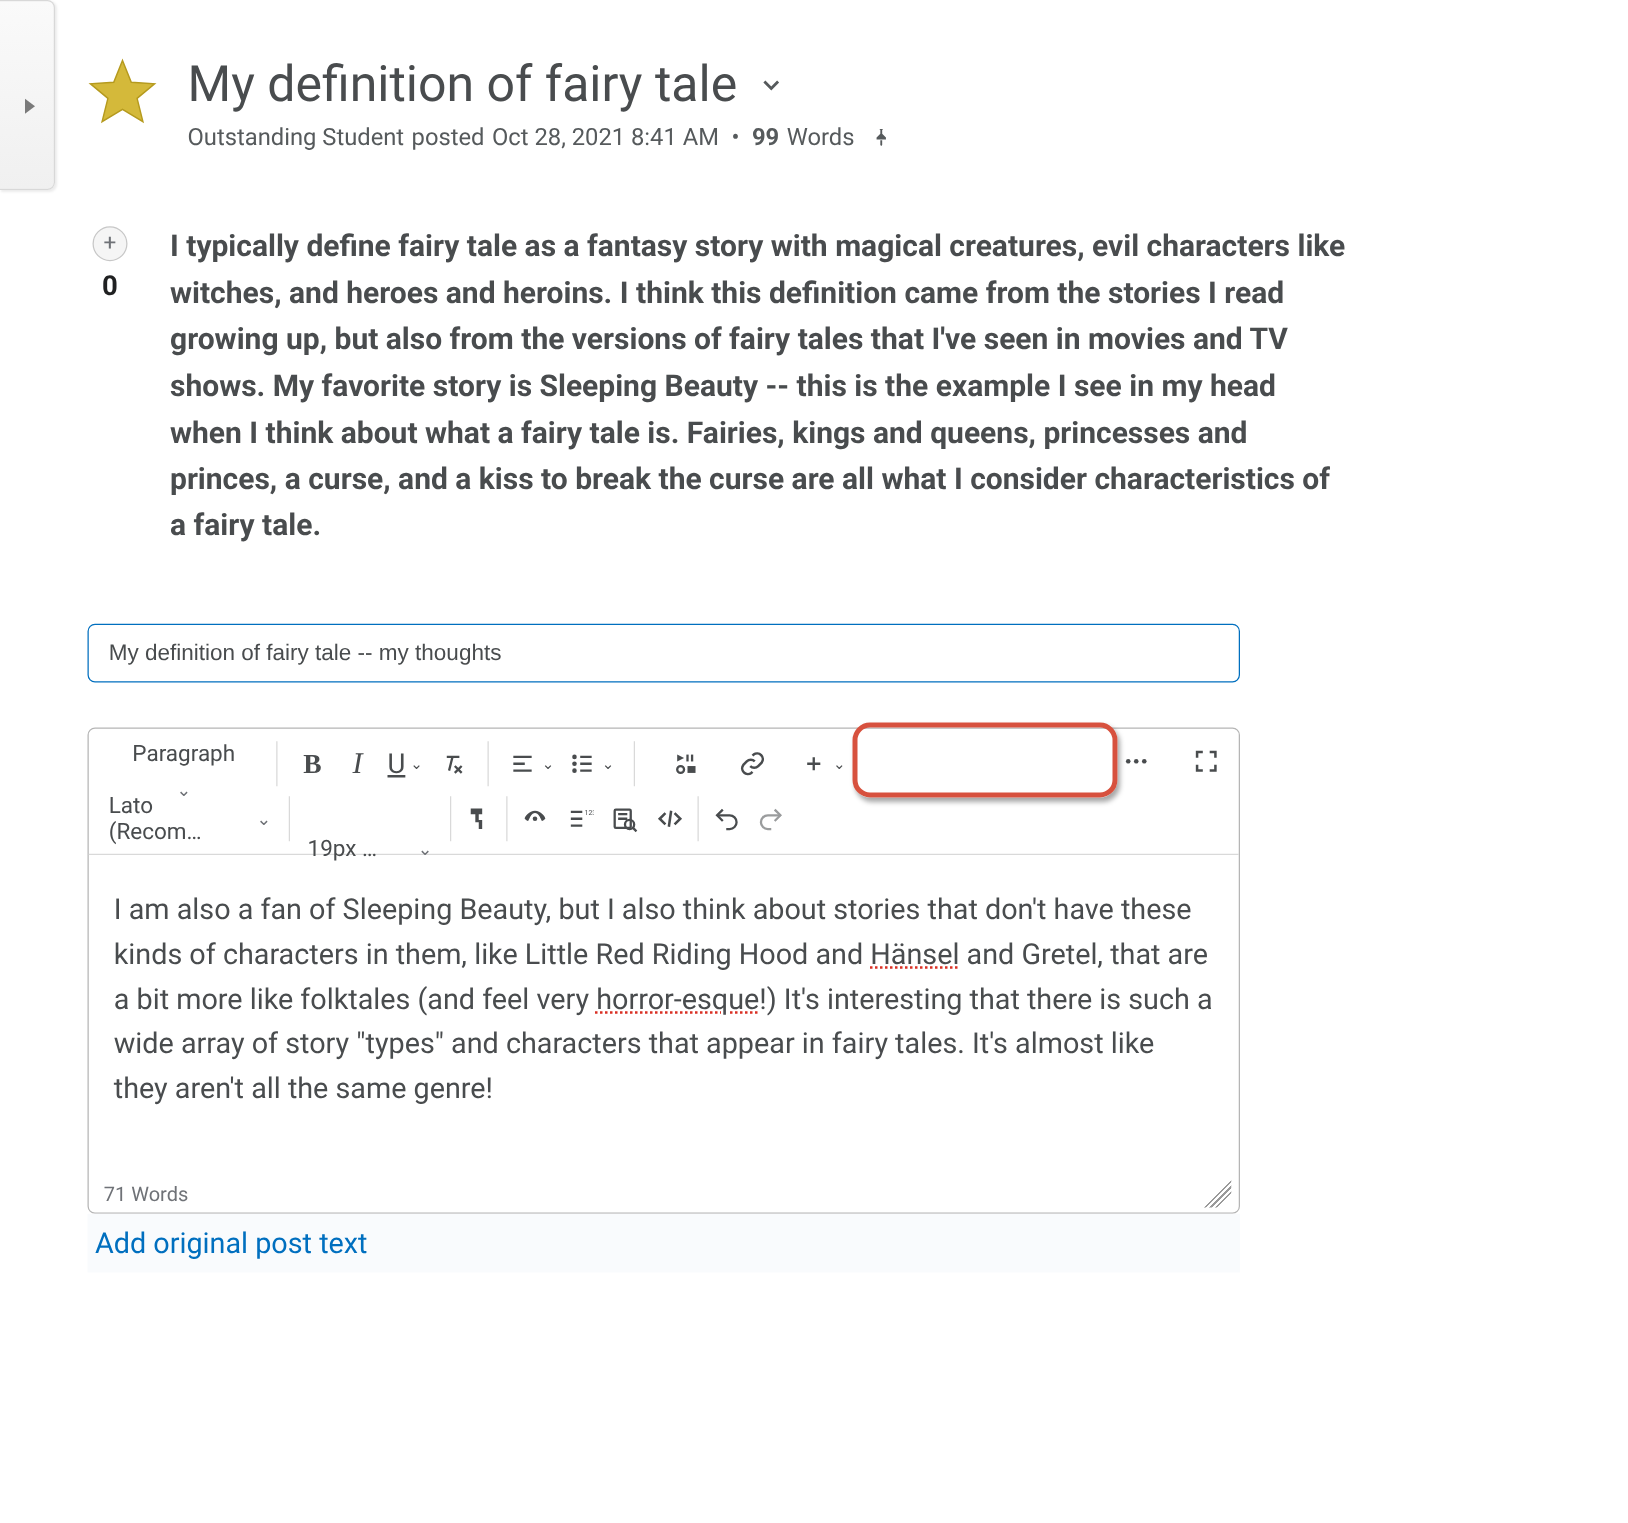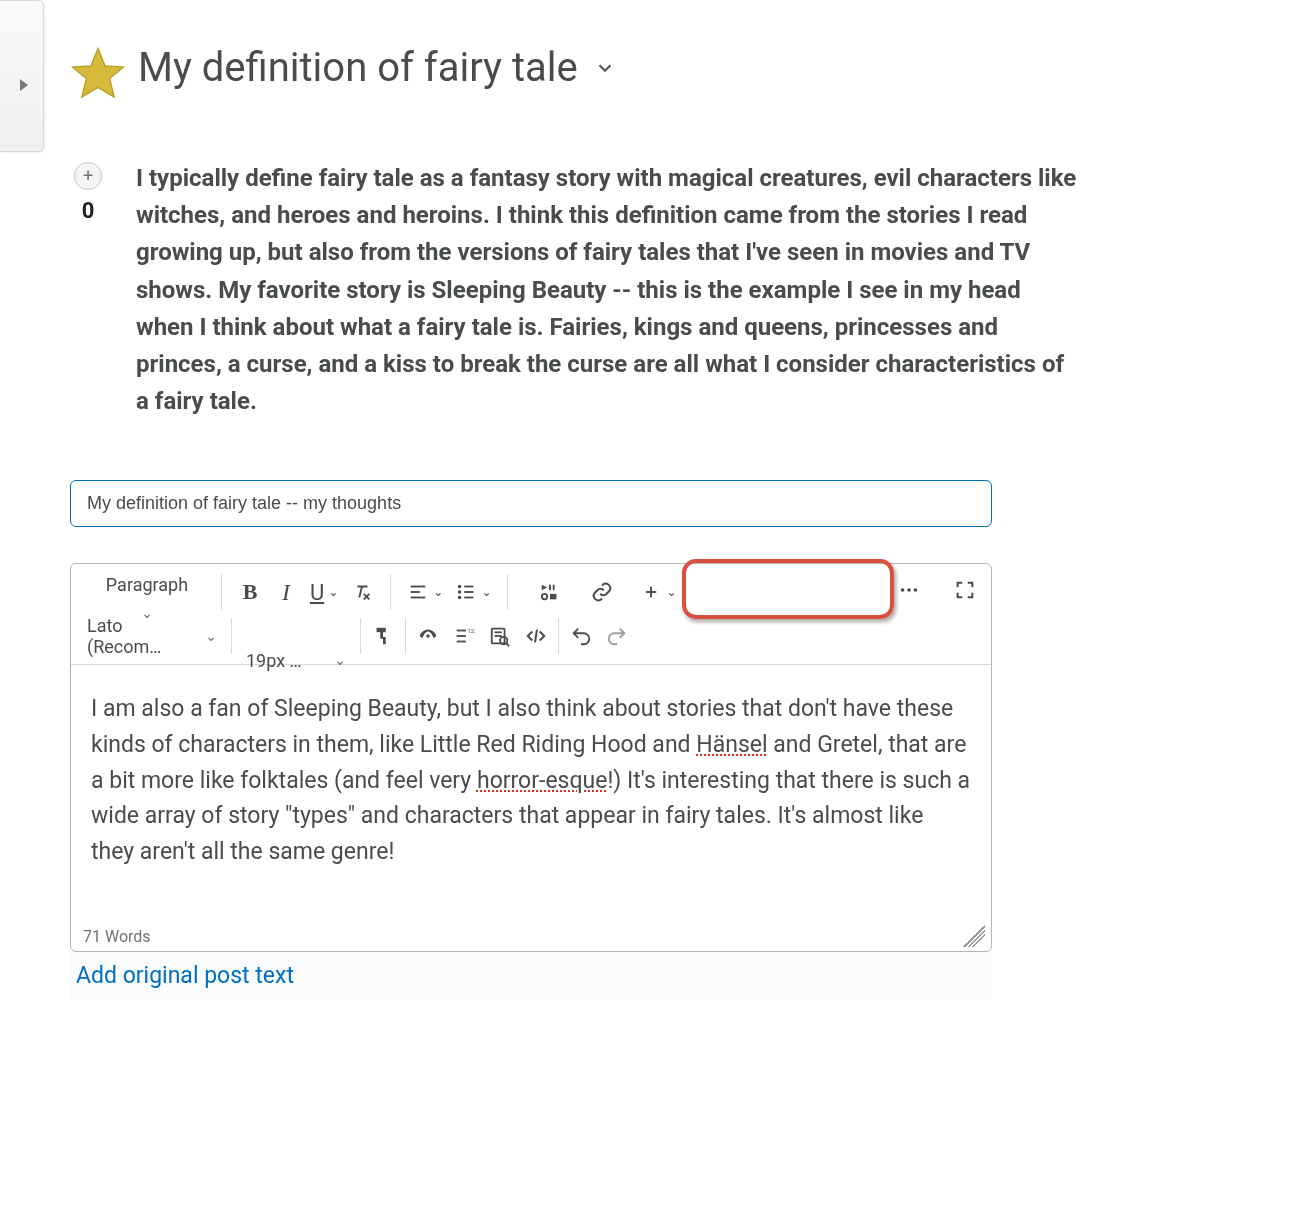--- a/index.html
+++ b/index.html
@@ -26,21 +26,21 @@
     position:absolute; left:20px; top:78px;
     width:0;height:0;border-top:6px solid transparent;border-bottom:6px solid transparent;border-left:8px solid #7a7a7a;
   }
   .page {
     position: relative;
     padding: 40px 40px 20px 70px;
   }
   .post-header {
     display: flex;
     align-items: flex-start;
-    gap: 12px;
+    gap: 24px;
     margin-top: 6px;
   }
   .avatar {
     width: 56px; height: 56px; flex-shrink:0;
     display:flex;align-items:center;justify-content:center;
   }
   .avatar svg { width:60px;height:60px; }
   .title-row { display:flex; align-items:center; gap:16px; }
   .post-title {
     font-size: 40px;
@@ -175,20 +175,33 @@
     </div>
     <div>
       <div class="title-row">
         <h1 class="post-title">My definition of fairy tale</h1>
         <span class="chev-down">
           <svg class="ico" viewBox="0 0 24 24" fill="none" stroke="currentColor" stroke-width="2.5">
               <polyline points="6 9 12 15 18 9"></polyline>
             </svg>
         </span>
       </div>
+      <div class="meta-row">
+        <span>Outstanding Student</span>
+        <span>posted</span>
+        <span>Oct 28, 2021 8:41 AM</span>
+        <span class="dot">•</span>
+        <b>99</b>
+        <span class="wc-label">Words</span>
+        <span style="margin-left:6px;">
+          <svg class="ico-sm" viewBox="0 0 24 24" fill="#565a5c">
+              <path d="M14 3l-1 1v4l4 4v2H7v-2l4-4V4l-1-1h4zM11 15v5l1 1 1-1v-5h-2z"></path>
+            </svg>
+        </span>
+      </div>
     </div>
   </div>
 
   <div class="post-body">
     <div class="vote-col">
       <div class="vote-btn">+</div>
       <div class="vote-count">0</div>
     </div>
     <div class="post-text">I typically define fairy tale as a fantasy story with magical creatures, evil characters like witches, and heroes and heroins. I think this definition came from the stories I read growing up, but also from the versions of fairy tales that I've seen in movies and TV shows. My favorite story is Sleeping Beauty -- this is the example I see in my head when I think about what a fairy tale is. Fairies, kings and queens, princesses and princes, a curse, and a kiss to break the curse are all what I consider characteristics of a fairy tale.</div>
   </div>

